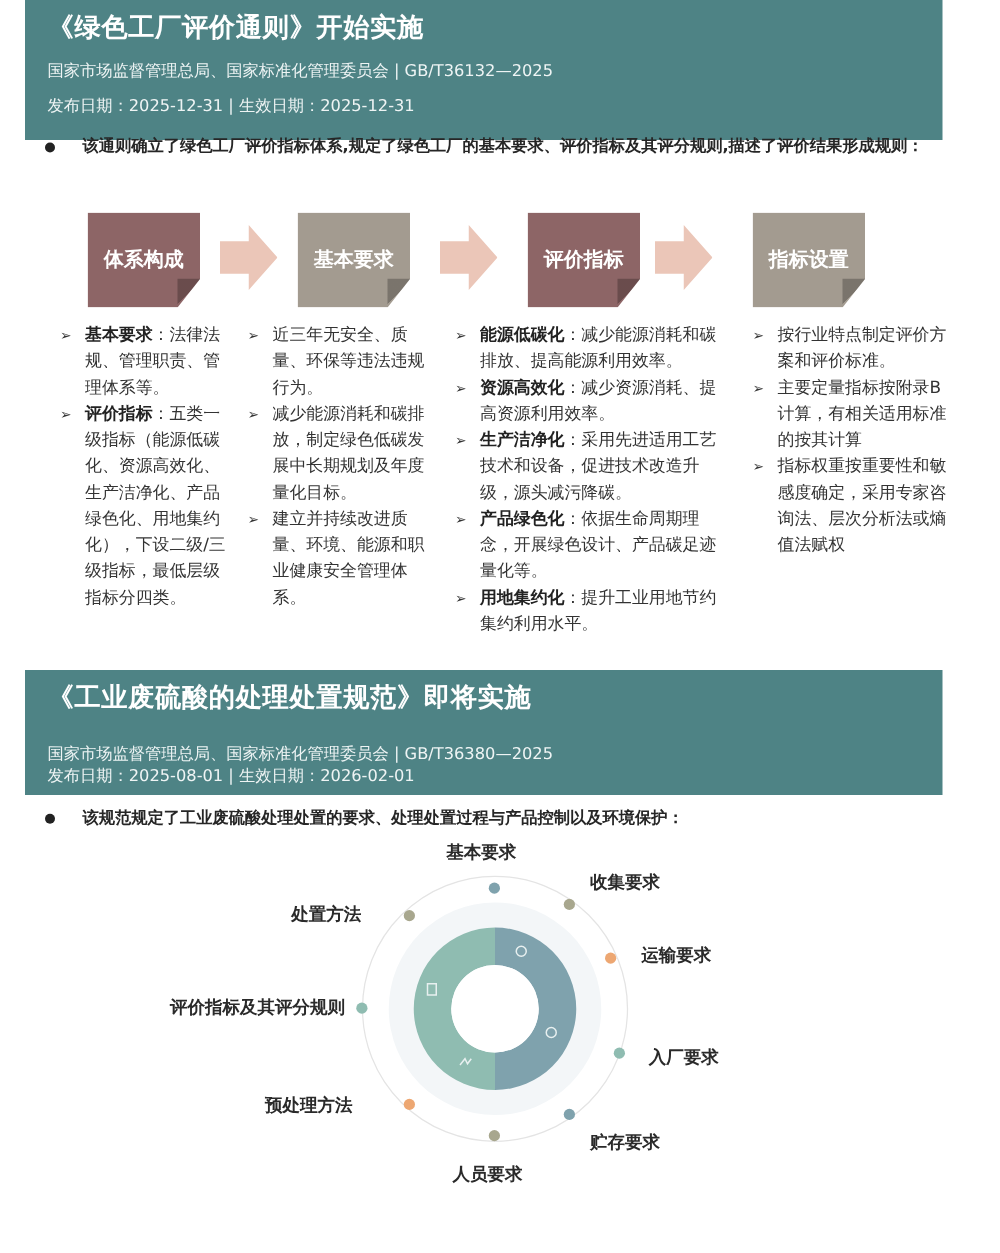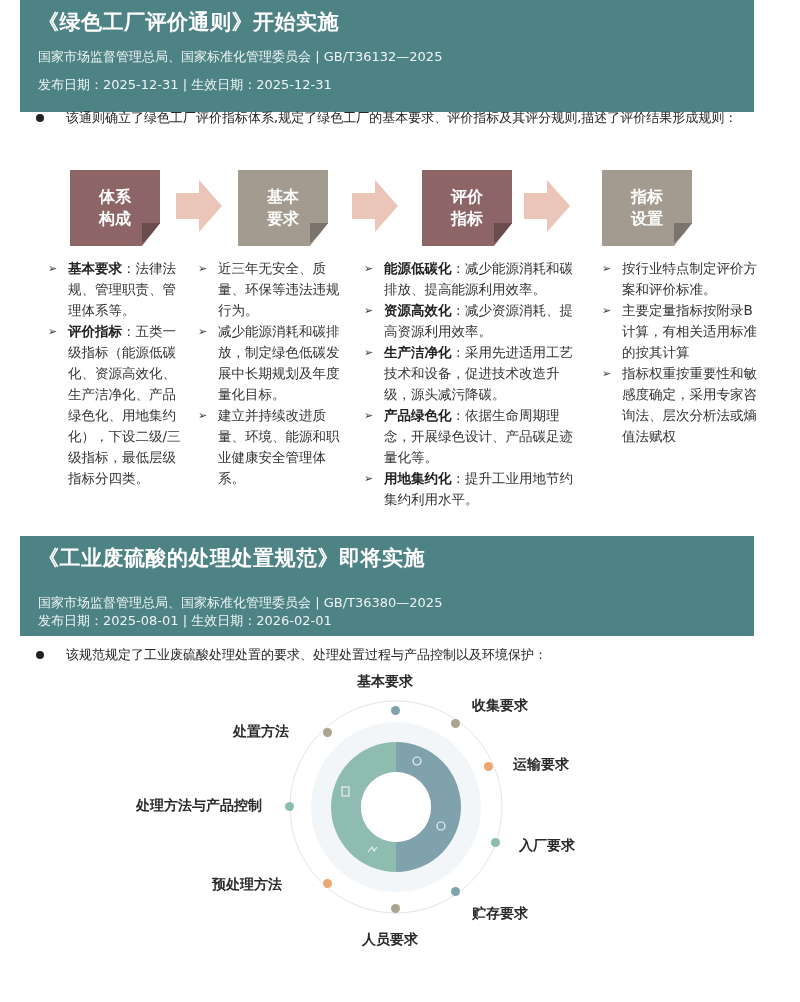--- a/index.html
+++ b/index.html
@@ -11,27 +11,27 @@
   .banner .meta { font-size: 13px; color: #eef4f4; }
   #banner1 { top: 0; height: 112px; }
   #banner1 .title { position: absolute; top: 8px; left: 18px; }
   #banner1 .meta1 { position: absolute; top: 48px; left: 18px; }
   #banner1 .meta2 { position: absolute; top: 76px; left: 18px; }
   #banner2 { top: 536px; height: 100px; }
   #banner2 .title { position: absolute; top: 8px; left: 18px; }
   #banner2 .meta1 { position: absolute; top: 48px; left: 18px; margin-top: 10px; }
   #banner2 .meta2 { position: absolute; top: 76px; left: 18px; }
 
-  .bullet-line { position: absolute; left: 36px; width: 720px; font-size: 13px; font-weight: normal; line-height: 24px; }
+  .bullet-line { position: absolute; left: 36px; width: 720px; font-size: 13px; font-weight: bold; line-height: 24px; }
   .bullet-line .dot { position: absolute; left: 0; top: 8px; width: 8px; height: 8px; background: #222; border-radius: 50%; }
   .bullet-line .txt { display: block; padding-left: 30px; }
   #intro1 { top: 106px; }
   #intro2 { top: 643px; }
 
-  .flow-box { position: absolute; top: 170px; width: 90px; height: 76px; color: #fff; font-weight: bold; font-size: 16px; display: flex; flex-direction: column; align-items: center; justify-content: center; line-height: 22px; clip-path: polygon(0 0, 100% 0, 100% 70%, 80% 100%, 0 100%); }
+  .flow-box { position: absolute; top: 170px; width: 90px; height: 76px; color: #fff; font-weight: bold; font-size: 16px; display: flex; flex-direction: row; align-items: center; justify-content: center; line-height: 22px; clip-path: polygon(0 0, 100% 0, 100% 70%, 80% 100%, 0 100%); }
   .flow-box .fold { position: absolute; right: 0; bottom: 0; width: 18px; height: 23px; background: linear-gradient(135deg, rgba(0,0,0,0.25) 50%, transparent 50%); }
   .flow-box.red { background: #8d6566; }
   .flow-box.grey { background: #a39b90; }
   .flow-arrow { position: absolute; top: 180px; width: 46px; height: 52px; background: #ebc6b8; clip-path: polygon(0 25%, 50% 25%, 50% 0, 100% 50%, 50% 100%, 50% 75%, 0 75%); }
 
   .col { position: absolute; top: 258px; font-size: 13.5px; line-height: 21px; color: #333; }
   .col .item { position: relative; padding-left: 22px; }
   .col .item .arrow { position: absolute; left: 2px; top: 0; font-size: 11px; color: #333; }
   .col .item b { color: #222; }
   #col1 { left: 46px; width: 142px; }
@@ -138,15 +138,15 @@
   <div class="node" style="left:165px;top:142px;background:#8fbcb1"></div>
   <div class="node" style="left:203px;top:68px;background:#a8a78e"></div>
 
   <div class="label" style="left:237px;top:13px">基本要求</div>
   <div class="label" style="left:352px;top:37px">收集要求</div>
   <div class="label" style="left:393px;top:96px">运输要求</div>
   <div class="label" style="left:399px;top:177px">入厂要求</div>
   <div class="label" style="left:352px;top:245px">贮存要求</div>
   <div class="label" style="left:242px;top:271px">人员要求</div>
   <div class="label" style="left:92px;top:216px">预处理方法</div>
-  <div class="label" style="left:16px;top:137px">处理方法与产品控制</div>
+  <div class="label" style="left:16px;top:137px">评价指标及其评分规则</div>
   <div class="label" style="left:113px;top:63px">处置方法</div>
 </div>
 
 </body></html>

